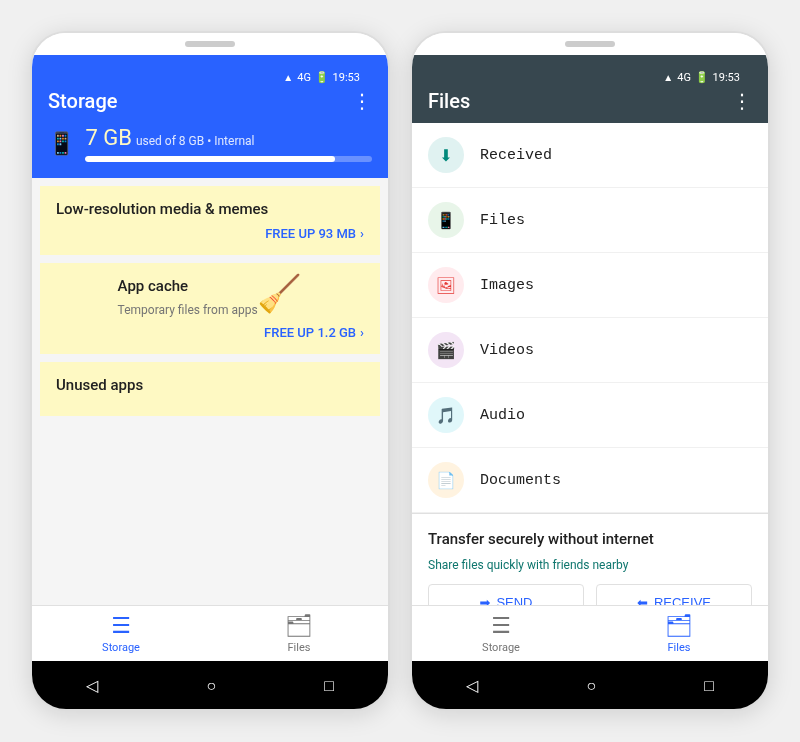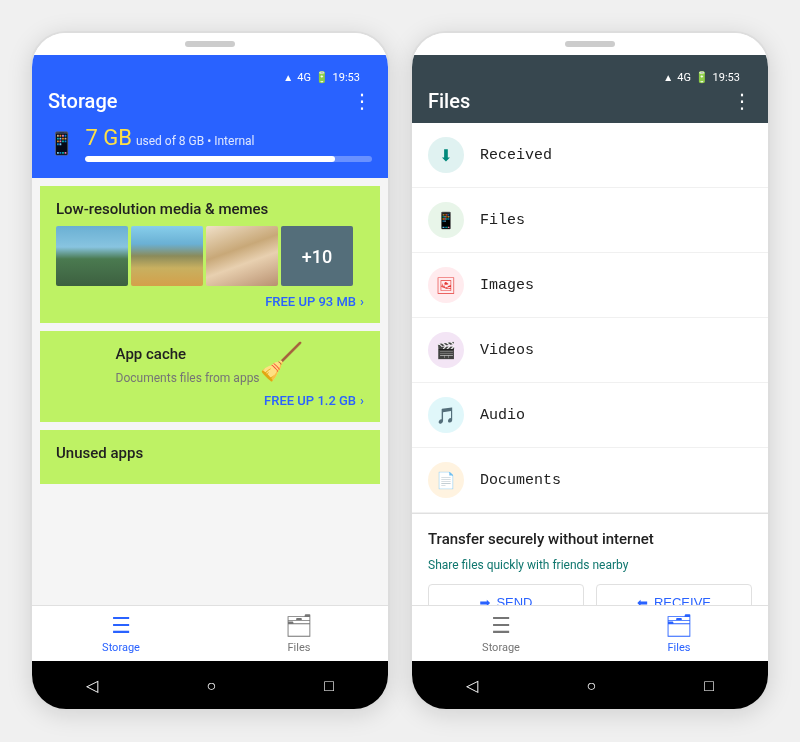--- a/index.html
+++ b/index.html
@@ -101,21 +101,21 @@
     .phone-icon {
       font-size: 22px;
       color: rgba(255,255,255,0.9);
     }
     .storage-text {
       flex: 1;
     }
     .storage-amount {
       font-size: 22px;
       font-weight: 400;
-      color: #fde047;
+      color: #fef9c3;
     }
     .storage-detail {
       font-size: 12px;
       color: rgba(255,255,255,0.85);
       text-align: right;
     }
     .progress-bar {
       height: 6px;
       background: rgba(255,255,255,0.3);
       border-radius: 3px;
@@ -130,21 +130,21 @@
 
     
     .content-area {
       flex: 1;
       overflow-y: auto;
       background: #f5f5f5;
     }
 
     
     .card {
-      background: #bef264;
+      background: #fef9c3;
       margin: 8px 0;
       padding: 14px 16px;
     }
     .card-title {
       font-size: 15px;
       font-weight: 500;
       color: #212121;
       margin-bottom: 8px;
     }
     .card-subtitle {
@@ -349,39 +349,31 @@
             <div class="progress-fill" style="width:87%"></div>
           </div>
         </div>
       </div>
     </div>
 
     <div class="content-area">
 
       <div class="card" style="margin:8px 8px 0;">
         <div class="card-title">Low-resolution media &amp; memes</div>
-        <div class="media-thumbnails">
-          <div class="thumb thumb-sky"></div>
-          <div class="thumb thumb-people"></div>
-          <div class="thumb thumb-cat"></div>
-          <div class="thumb thumb-overlay" style="background:#546E7A; display:flex; align-items:center; justify-content:center; color:#fff; font-size:18px; font-weight:500;">
-            <span>+10</span>
-          </div>
-        </div>
         <div class="free-up-link">
           <span>FREE UP 93 MB</span>
           <span style="margin-left:4px;">›</span>
         </div>
       </div>
 
       <div class="card" style="margin:8px 8px 0;">
         <div style="display:flex; justify-content:center; align-items:flex-start;">
           <div>
             <div class="card-title">App cache</div>
-            <div class="card-subtitle">Documents files from apps</div>
+            <div class="card-subtitle">Temporary files from apps</div>
           </div>
           <div style="font-size:36px; margin-top:-4px;">
             🧹
           </div>
         </div>
         <div class="free-up-link">
           <span>FREE UP 1.2 GB</span>
           <span style="margin-left:4px;">›</span>
         </div>
       </div>

